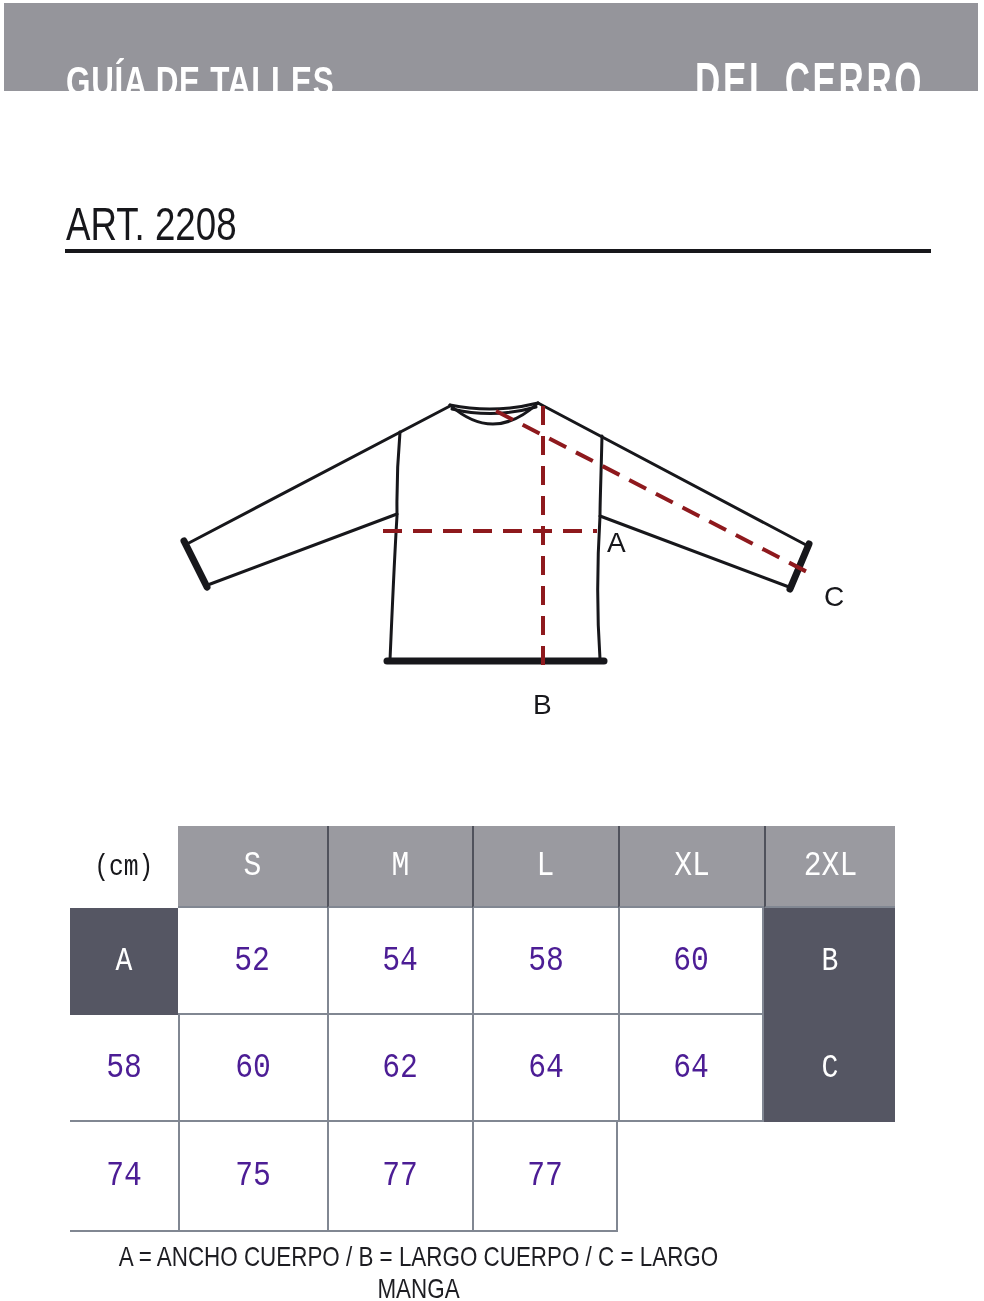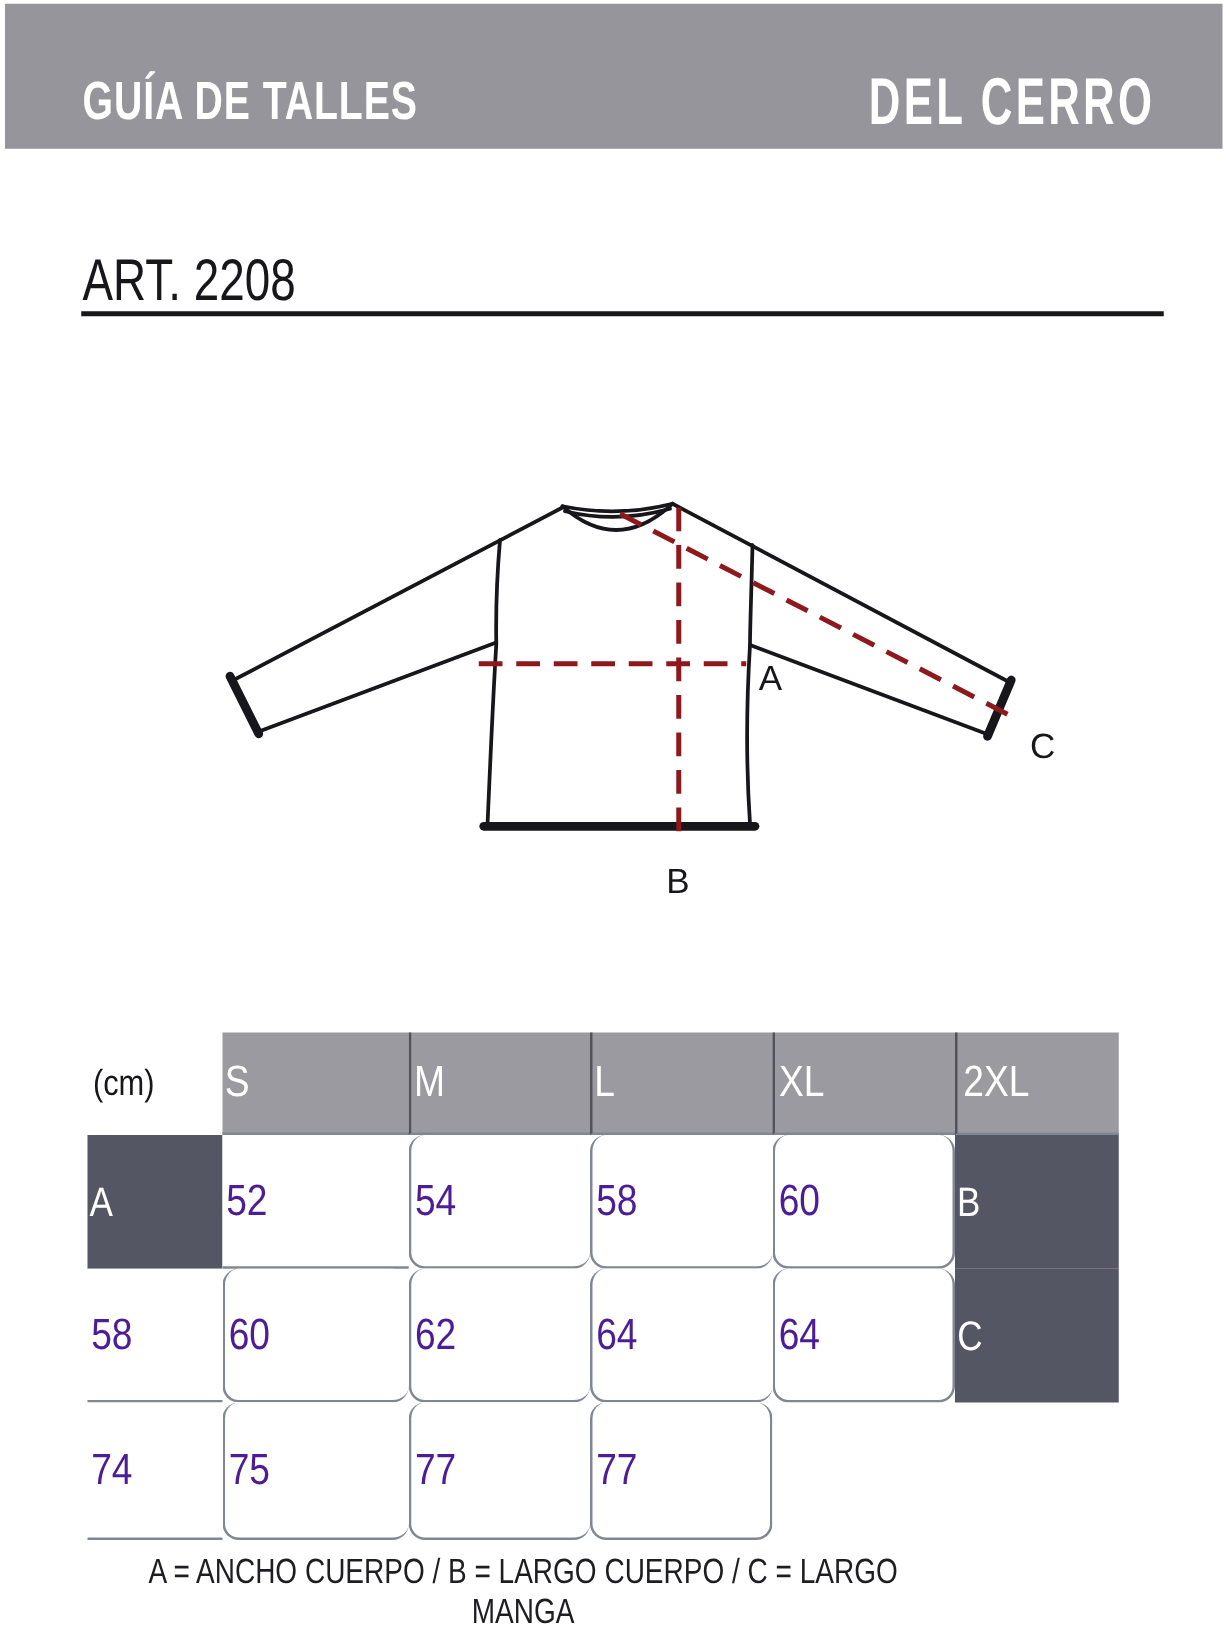--- a/index.html
+++ b/index.html
@@ -12,21 +12,21 @@
     position: relative;
     width: 984px;
     height: 1301px;
     background: #ffffff;
     overflow: hidden;
   }
   
   .top-bar {
     position: absolute;
     left: 4px; top: 3px;
-    width: 974px; height: 116px;
+    width: 974px; height: 88px;
     background: #95959B;
   }
   .guide-title {
     position: absolute;
     left: 62px; top: 54px;
     color: #ffffff;
     font-size: 43px;
     font-weight: 700;
     white-space: nowrap;
     transform: scaleX(0.73);
@@ -72,21 +72,22 @@
     position: absolute;
     left: 70px; top: 826px;
     display: grid;
     grid-template-columns: 108px 149px 145px 146px 146px 131px;
     grid-template-rows: 82px 107px 107px 110px;
   }
   .size-table > div {
     box-sizing: border-box;
     display: flex;
     align-items: center;
-    justify-content: flex-start;
+    justify-content: center;
+    font-family: Liberation Mono, monospace;
   }
   .corner {
     background: #ffffff;
     color: #17171B;
     font-size: 29px;
   }
   .col-head {
     background: #9A9AA0;
     color: #ffffff;
     font-size: 35px;
@@ -97,21 +98,21 @@
     background: #555663;
     color: #ffffff;
     font-size: 33px;
   }
   .cell {
     background: #ffffff;
     color: #4c1d95;
     font-size: 35px;
     border-bottom: 2px solid #818792;
   }
-  .cell.divider { border-left: 2px solid #818792; border-radius: 13px; }
+  .cell.divider { border-left: 2px solid #818792; }
   .cell.last { border-right: 2px solid #818792; }
   .cond {
     display: inline-block;
     transform: scaleX(0.85);
     transform-origin: center center;
   }
   
   .legend {
     position: absolute;
     left: 0; top: 1241px;

